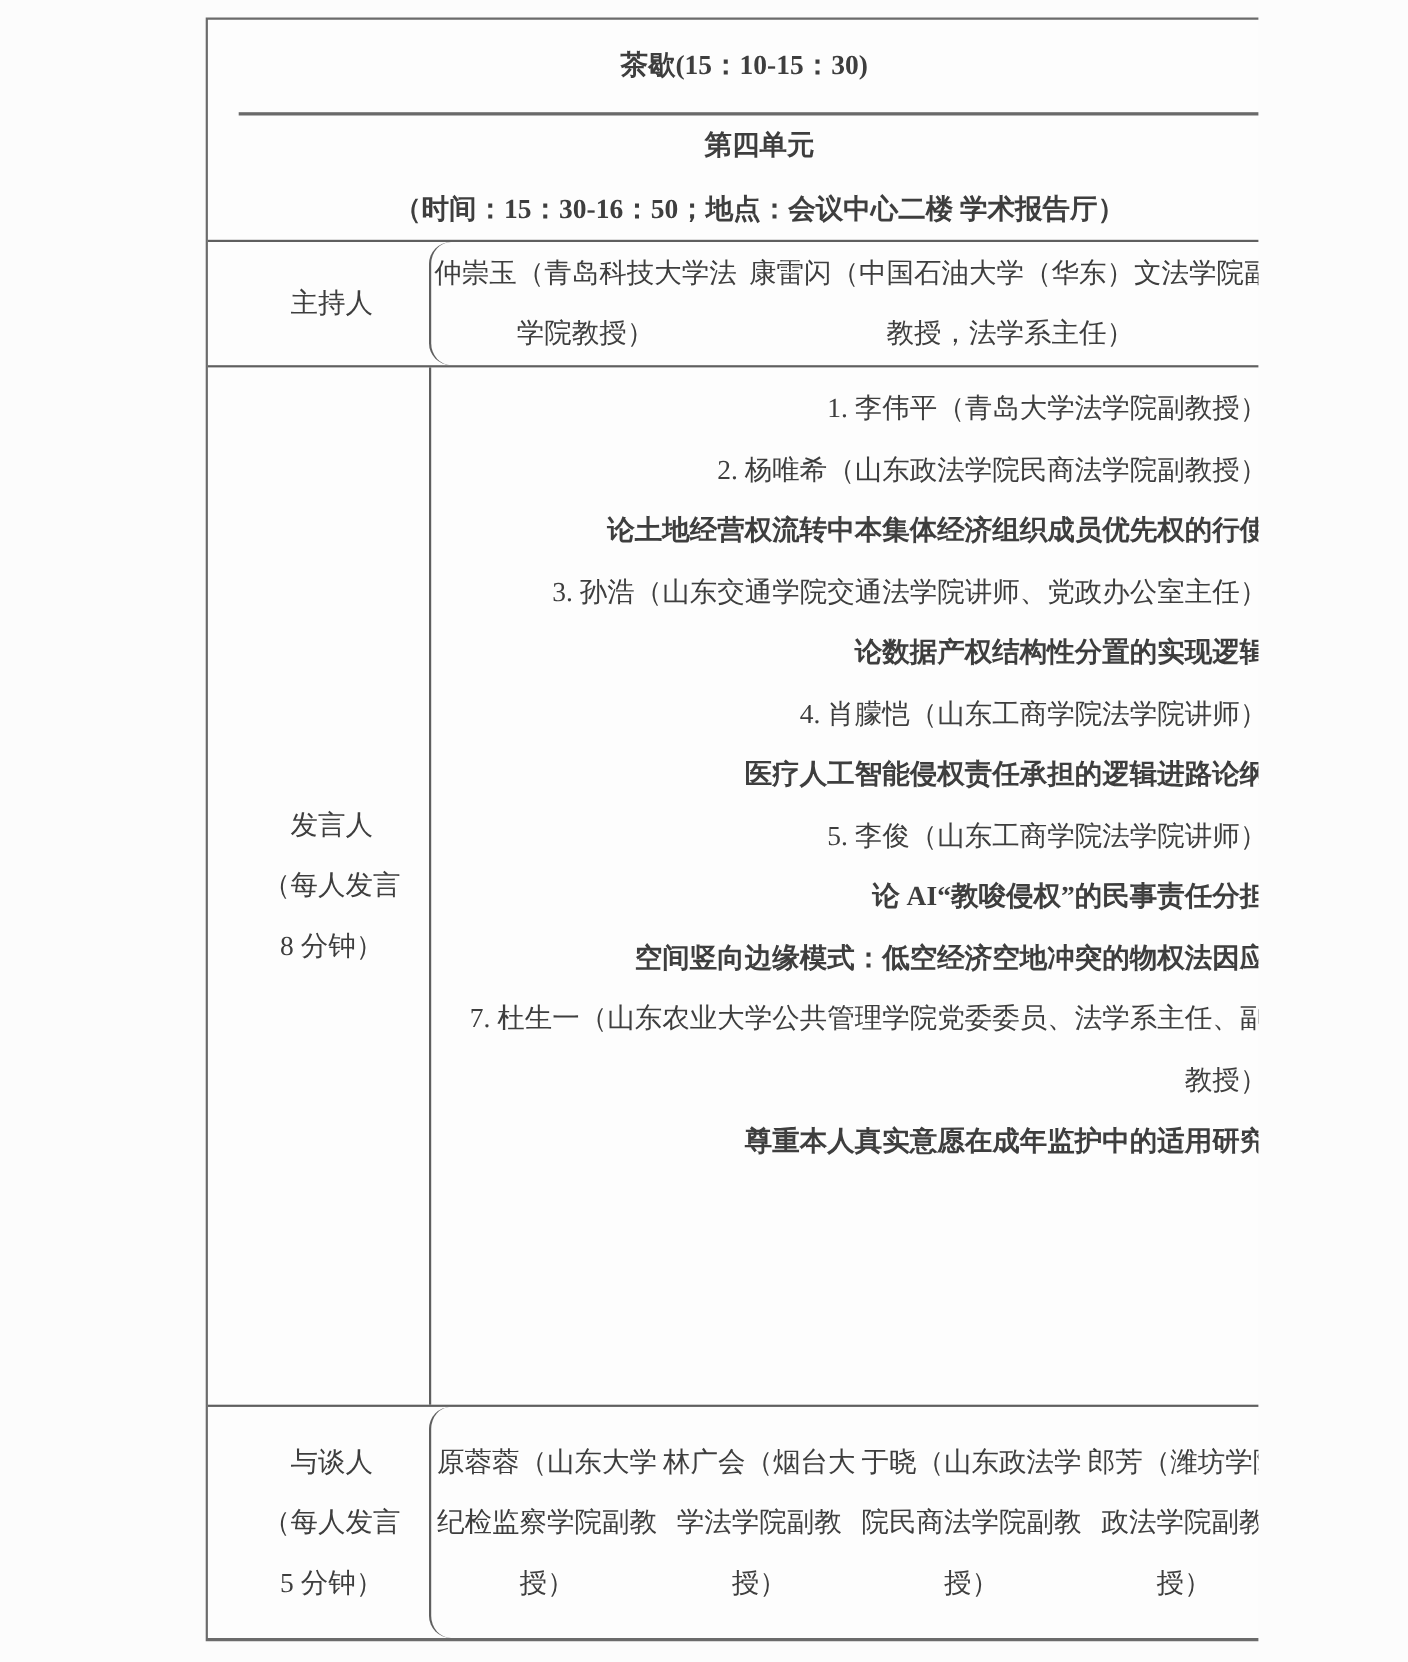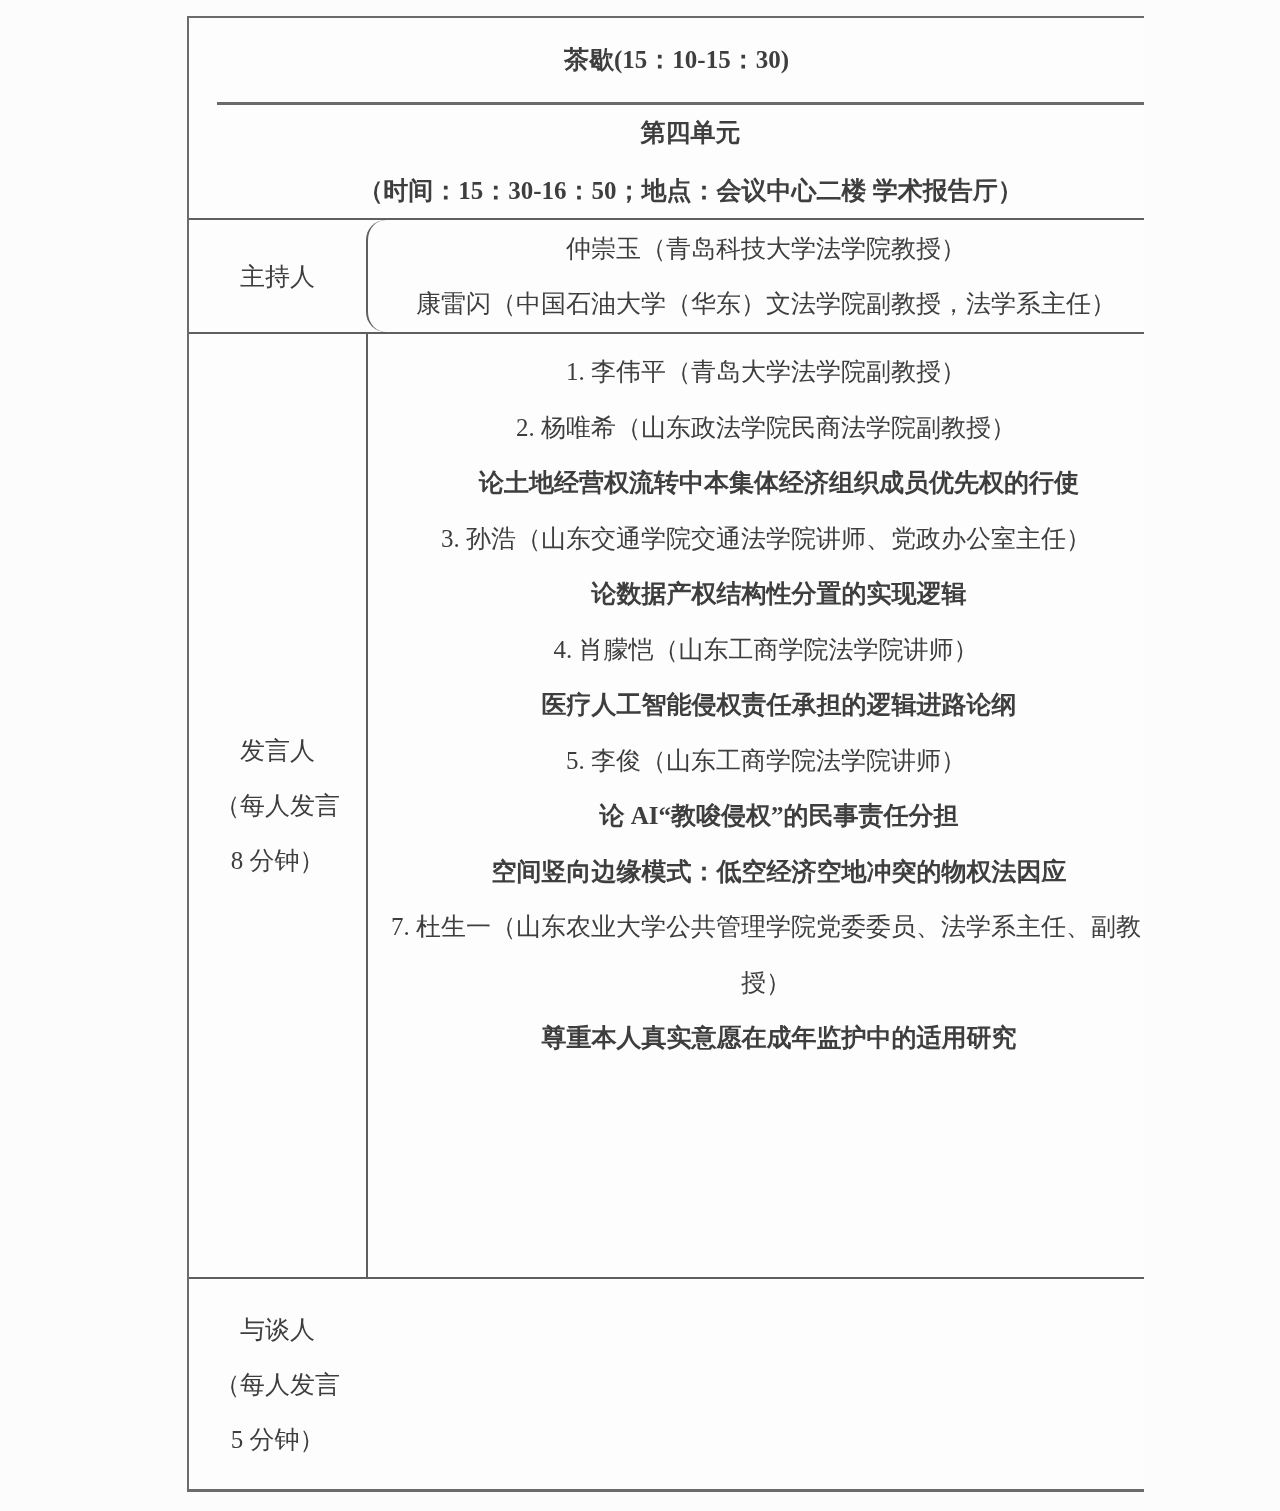--- a/index.html
+++ b/index.html
@@ -54,38 +54,39 @@
   }
   .label-cell {
     flex: 0 0 177px;
     width: 177px;
     display: flex;
     flex-direction: column;
     justify-content: center;
     align-items: center;
     text-align: center;
     line-height: 55px;
+    margin-left: 24px;
   }
   .content-cell {
     flex: 1;
     border-left: 2px solid #5f5f5f;
   }
   .center-col {
     display: flex;
-    flex-direction: column;
+    flex-direction: row;
     justify-content: center;
     align-items: center;
     text-align: center;
     line-height: 55px;
     border-radius: 20px;
   }
   .speakers-cell {
     padding: 10px 12px 0 12px;
     line-height: 55.5px;
-    text-align: center;
+    text-align: right;
   }
   .bold { font-weight: bold; }
   .speaker-title {
     font-weight: bold;
     padding-left: 26px;
   }
 </style>
 </head>
 <body>
 
@@ -132,16 +133,22 @@
         <div class="speaker-title">尊重本人真实意愿在成年监护中的适用研究</div>
       </div>
     </div>
 
     <div class="row row-discussants">
       <div class="cell label-cell">
         <div>与谈人</div>
         <div>（每人发言</div>
         <div>5 分钟）</div>
       </div>
+      <div class="cell content-cell center-col">
+        <div>原蓉蓉（山东大学纪检监察学院副教授）</div>
+        <div>林广会（烟台大学法学院副教授）</div>
+        <div>于晓（山东政法学院民商法学院副教授）</div>
+        <div>郎芳（潍坊学院政法学院副教授）</div>
+      </div>
     </div>
 
   </div>
 </div>
 
 </body></html>

